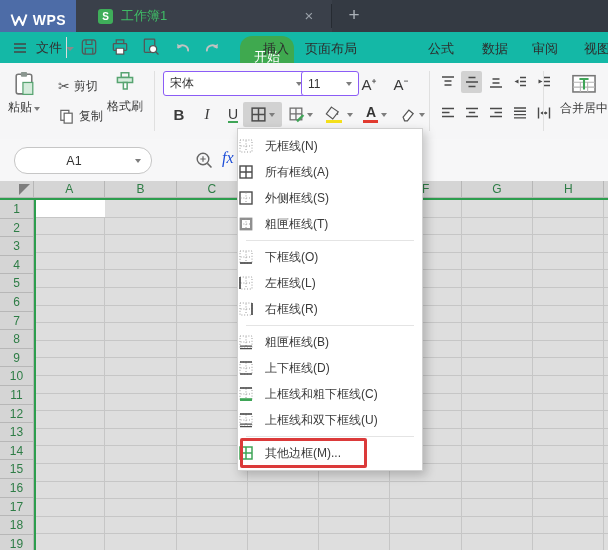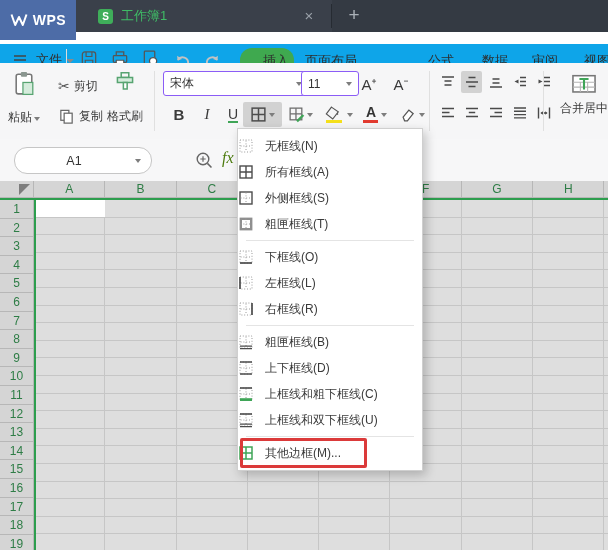--- a/index.html
+++ b/index.html
@@ -13,54 +13,54 @@
   .tabbar .rightzone{position:absolute;left:332px;top:0;right:0;height:32px;background:#343a43;}
   .wpsblock{position:absolute;left:0;top:0;width:76px;height:40px;background:#4d6ca7;display:flex;align-items:center;justify-content:center;gap:5px;color:#fff;font-size:14px;font-weight:bold;letter-spacing:.5px;}
   .doctab{position:absolute;left:88px;top:0;height:32px;width:240px;display:flex;align-items:center;gap:8px;padding-left:10px;}
   .sbadge{width:15px;height:15px;background:#3fae5a;border-radius:3px;color:#fff;font-size:10px;font-weight:bold;display:flex;align-items:center;justify-content:center;}
   .tabtitle{color:#3fbc66;font-size:13px;}
   .tabclose{position:absolute;left:300px;top:7px;width:18px;height:18px;color:#9aa1a9;font-size:15px;line-height:18px;text-align:center;cursor:pointer;}
   .tabdiv{position:absolute;left:331px;top:4px;width:1px;height:24px;background:#262b32;}
   .tabplus{position:absolute;left:342px;top:3px;width:24px;height:24px;color:#aab0b7;font-size:19px;line-height:24px;text-align:center;}
 
   
-  .menubar{position:absolute;left:0;top:32px;width:608px;height:31px;background:#0ea5e9;border-bottom:1px solid #e7e7e7;font-size:13px;color:#333;margin-top:12px;}
+  .menubar{position:absolute;left:0;top:32px;width:608px;height:31px;background:#14b8a6;border-bottom:1px solid #e7e7e7;font-size:13px;color:#333;}
   .hamb{position:absolute;left:12px;top:8px;}
   .filebtn{position:absolute;left:36px;top:7px;display:flex;align-items:center;gap:4px;}
   .filecaret{border-left:4px solid transparent;border-right:4px solid transparent;border-top:4px solid #8a8a8a;margin-top:2px;}
   .mbsep{position:absolute;left:66px;top:5px;width:1px;height:21px;background:#dcdcdc;}
   .quick{position:absolute;left:78px;top:4px;display:flex;align-items:center;gap:9px;}
   .qi{width:22px;height:22px;display:flex;align-items:center;justify-content:center;}
   .pill{position:absolute;left:240px;top:4px;height:23px;padding:9px 14px;border-radius:12px;background:#3fa94f;color:#fff;display:flex;align-items:center;font-size:13px;}
   .mtab{position:absolute;top:8px;color:#2d2d2d;white-space:nowrap;}
 
   
   .toolbar{position:absolute;left:0;top:63px;width:608px;height:76px;background:#f6f6f7;border-bottom:1px solid #e2e2e2;font-size:12px;color:#3a3a3a;}
   .tsep{position:absolute;top:8px;width:1px;height:60px;background:#e0e0e0;}
-  .bigbtn{position:absolute;display:flex;flex-direction:column;align-items:center;gap:12px;}
+  .bigbtn{position:absolute;display:flex;flex-direction:column;align-items:center;gap:2px;}
   .smallrow{position:absolute;display:flex;align-items:center;gap:4px;height:22px;}
   .caret{display:inline-block;border-left:3.5px solid transparent;border-right:3.5px solid transparent;border-top:4px solid #7d7d7d;margin-left:2px;}
   .combo{position:absolute;height:23px;background:#fff;border:1px solid #8b5cf6;border-radius:3px;display:flex;align-items:center;padding:0 6px;justify-content:space-between;font-size:12px;color:#333;}
   .fmtbtn{position:absolute;top:39px;height:25px;display:flex;align-items:center;justify-content:center;border-radius:2px;padding:0 3px;}
   .fmtbtn.pressed{background:#d2d2d2;}
   .b{font-weight:bold;font-size:15px;}
   .i{font-style:italic;font-family:"Liberation Serif",serif;font-size:15px;}
   .u{font-size:14px;border-bottom:2px solid #3fa557;line-height:14px;}
   .colorbar{position:absolute;left:3px;bottom:2px;width:16px;height:3px;}
   .alrow{position:absolute;display:flex;gap:3px;}
   .albtn{width:21px;height:22px;display:flex;align-items:center;justify-content:center;border-radius:2px;}
   .albtn.active{background:#d2d2d2;}
   .mergebtn{position:absolute;left:549px;top:10px;width:70px;display:flex;flex-direction:column;align-items:center;gap:6px;}
 
   
   .fbar{position:absolute;left:0;top:139px;width:608px;height:42px;background:#f7f7f8;border-bottom:3px solid #22c55e;}
   .namebox{position:absolute;left:14px;top:8px;width:136px;height:25px;background:#fff;border:1px solid #c6c6c6;border-radius:13px;display:flex;align-items:center;}
   .namebox .ref{flex:1;text-align:center;font-size:12.5px;color:#333;}
   .namebox .caret{margin-right:10px;}
-  .fx{position:absolute;left:222px;top:10px;font-family:"Liberation Serif",serif;font-style:italic;font-size:16px;color:#4d7c0f;}
+  .fx{position:absolute;left:222px;top:10px;font-family:"Liberation Serif",serif;font-style:italic;font-size:16px;color:#1d4ed8;}
 
   
   .grid{position:absolute;left:0;top:181px;width:608px;height:369px;background:#dedede;}
   .colheads{position:absolute;left:0;top:0;width:700px;height:17px;background:#d5d5d5;border-bottom:1px solid #b7b7b7;display:flex;padding-left:34px;box-sizing:border-box;}
   .ch{width:71.3px;flex:none;text-align:center;font-size:12px;line-height:16px;color:#2e7d46;border-right:1px solid #b7b7b7;box-sizing:border-box;}
   .corner{position:absolute;left:0;top:0;width:34px;height:17px;background:#d5d5d5;border-right:1px solid #b7b7b7;border-bottom:1px solid #b7b7b7;box-sizing:border-box;}
   .corner .tri{position:absolute;right:3px;top:3px;width:11px;height:11px;background:#7d7d7d;clip-path:polygon(0 0,100% 0,0 100%);}
   .rowheads{position:absolute;left:0;top:19px;width:34px;bottom:0;background:#d5d5d5;border-right:1px solid #b7b7b7;box-sizing:border-box;}
   .rh{height:18.6px;box-sizing:border-box;border-bottom:1px solid #b7b7b7;text-align:center;font-size:12px;color:#2e7d46;line-height:18px;}
   .cells{position:absolute;left:34px;top:19px;right:0;bottom:0;background:#dedede;

